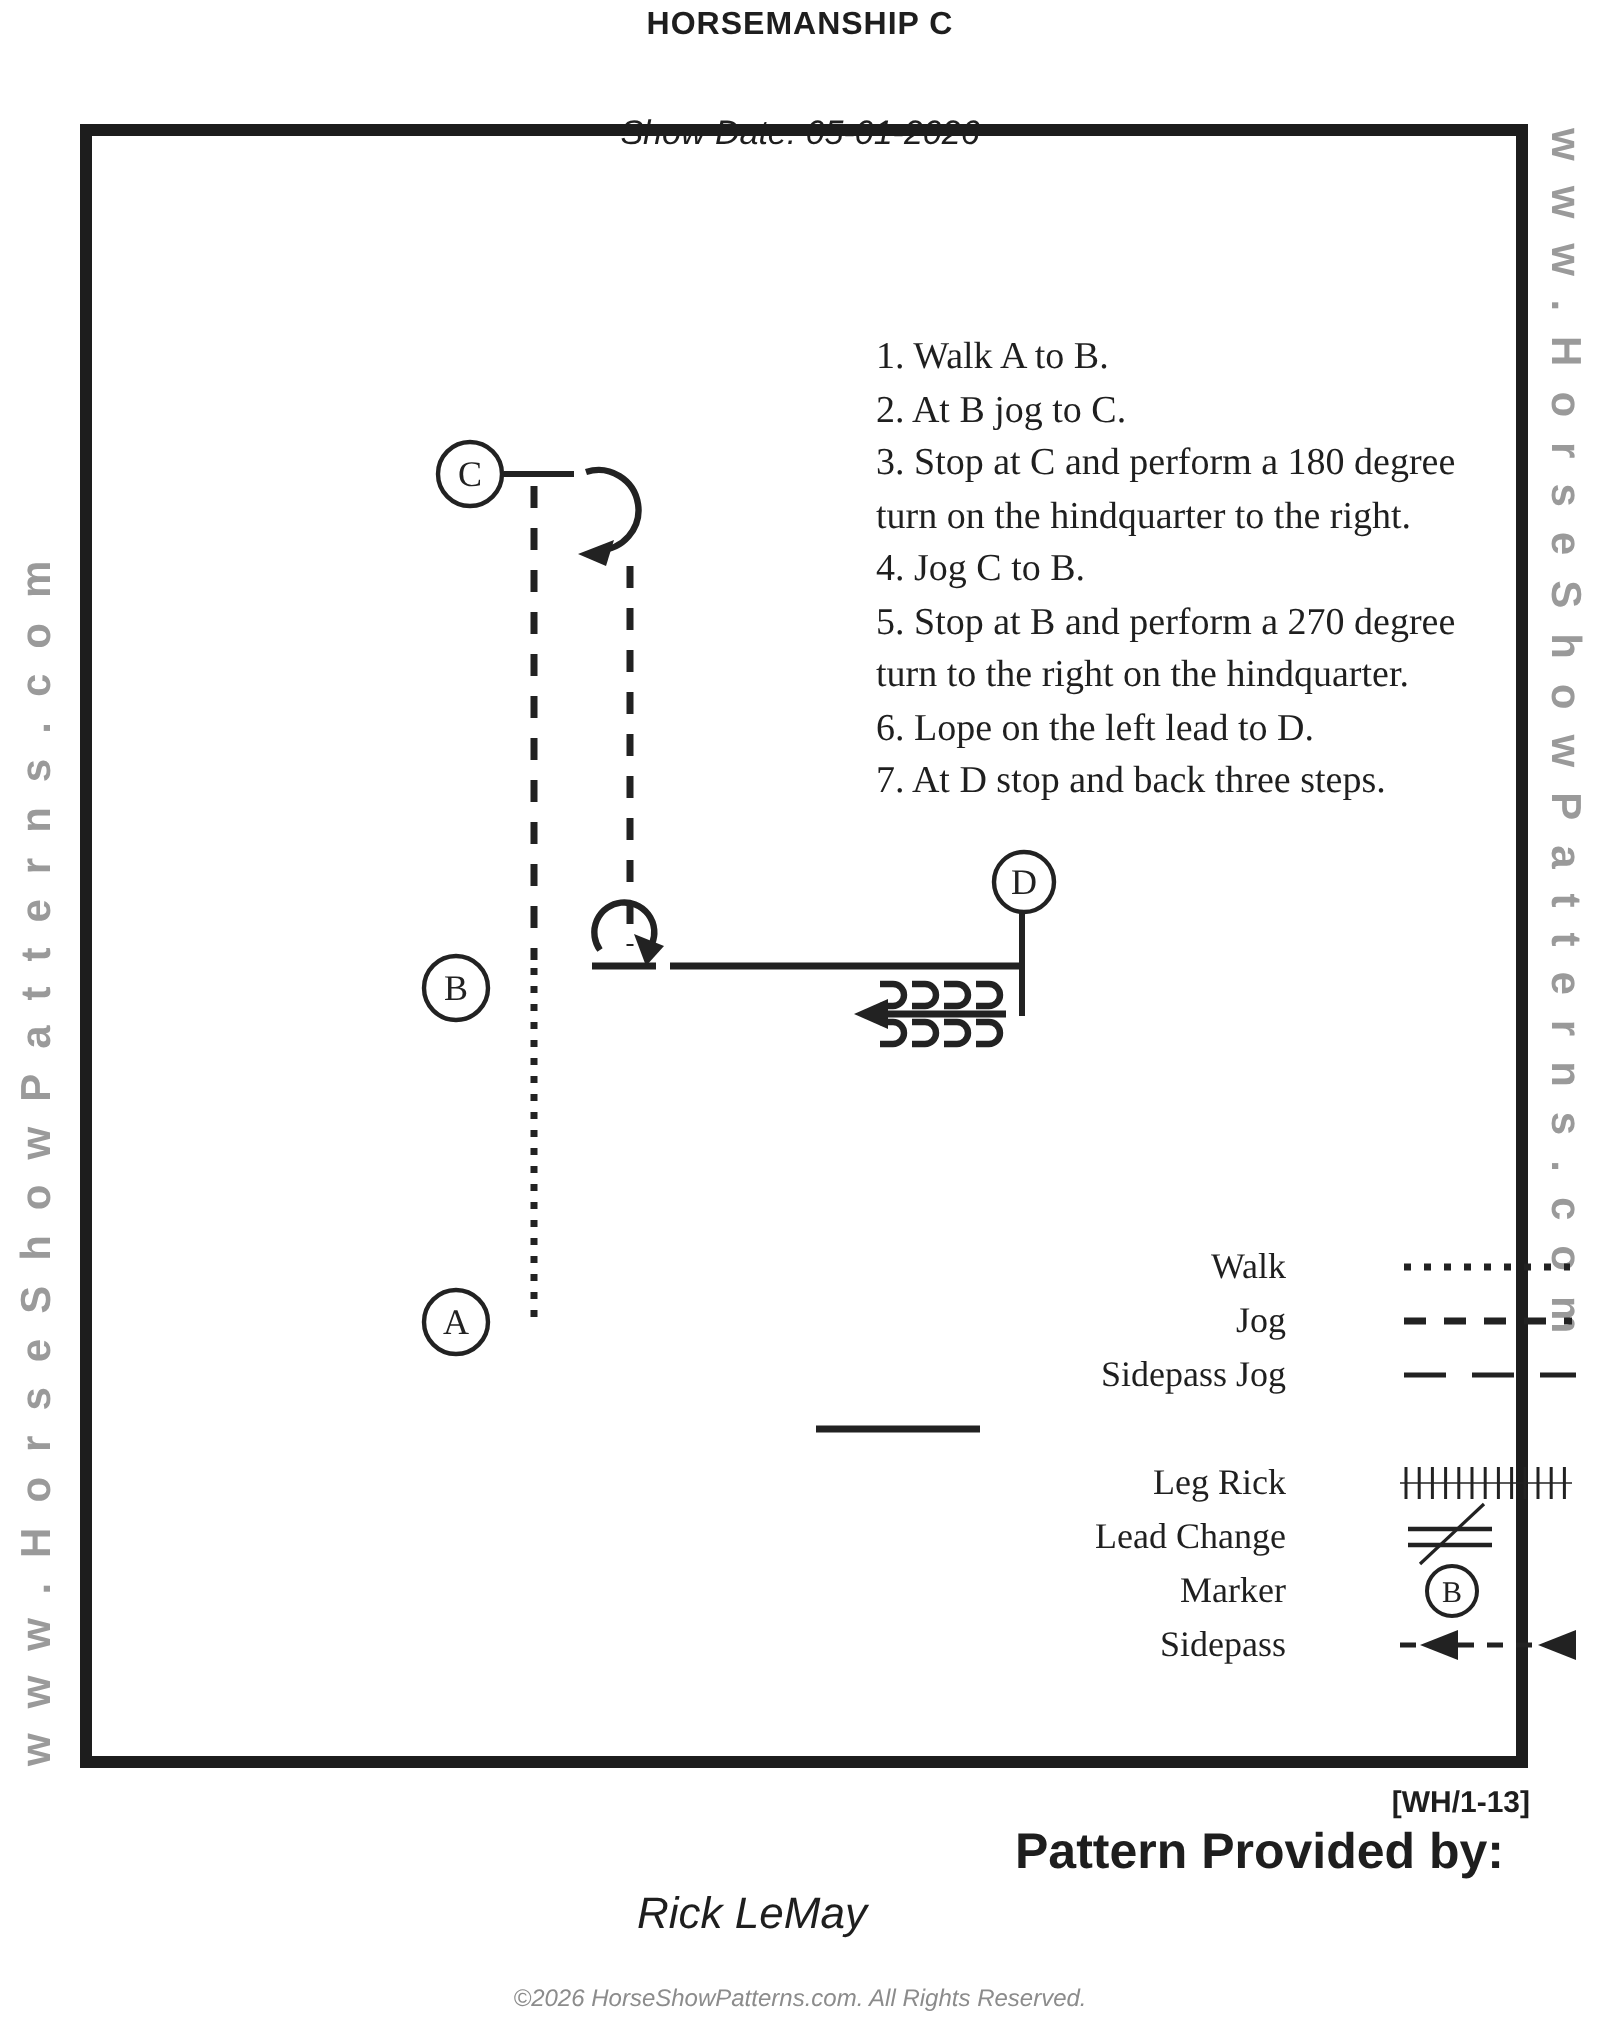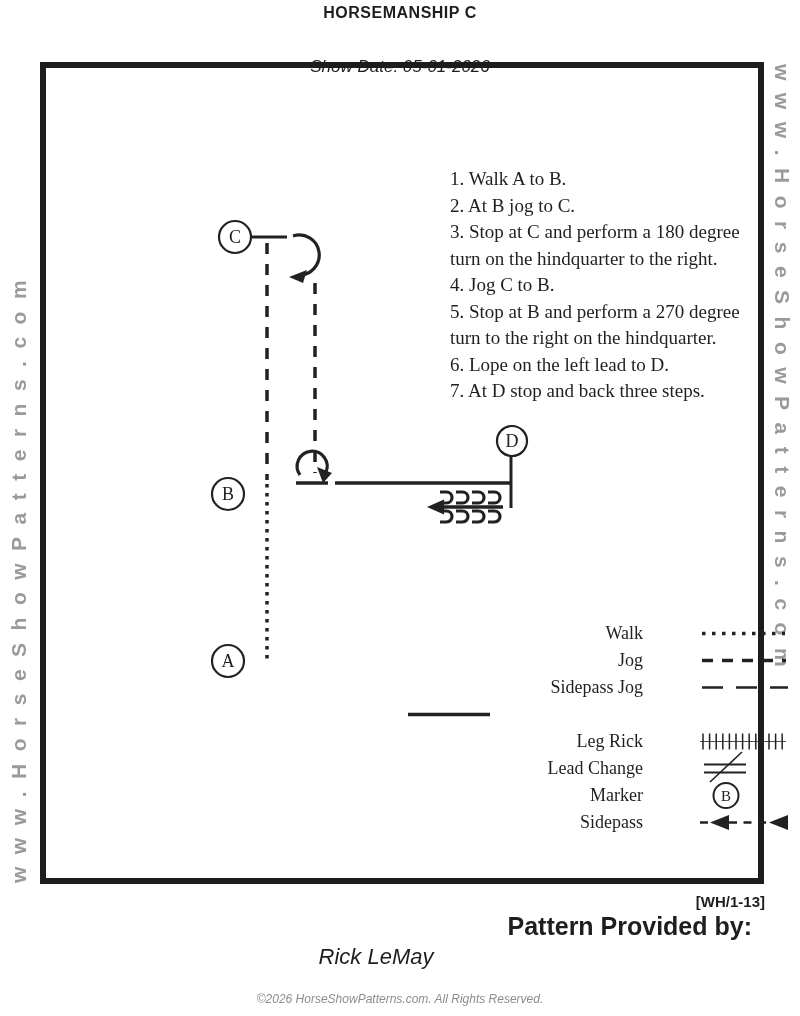--- a/index.html
+++ b/index.html
@@ -16,21 +16,21 @@
   
   .side-text{
     font-weight:bold;font-size:21px;letter-spacing:12.5px;color:#9a9a9a;
     white-space:nowrap;width:822px;height:34px;line-height:34px;
   }
   .side-left{left:2px;top:883px;transform-origin:0 0;transform:rotate(-90deg);}
   .side-right{left:799px;top:64px;transform-origin:0 0;transform:rotate(90deg);}
   
   .pattern-svg{position:absolute;left:0;top:0;}
   
-  .instructions{left:404px;top:98px;width:312px;font-family:"Liberation Serif",serif;
+  .instructions{left:392px;top:98px;width:312px;font-family:"Liberation Serif",serif;
     font-size:19px;line-height:26.5px;color:#1f1f1f;}
   
   .legend{left:350px;top:552px;width:352px;}
   .legend-row{display:flex;align-items:center;height:27px;gap:47px;}
   .legend-label{flex:0 0 247px;text-align:right;font-family:"Liberation Serif",serif;
     font-size:18px;color:#1f1f1f;padding-right:0;}
   .legend-sym{flex:0 0 95px;margin-left:8px;height:27px;}
   .legend-sym svg{overflow:visible;display:block;}
   
   .pattern-code{top:893px;left:0;width:765px;text-align:right;font-weight:bold;font-size:15px;}

